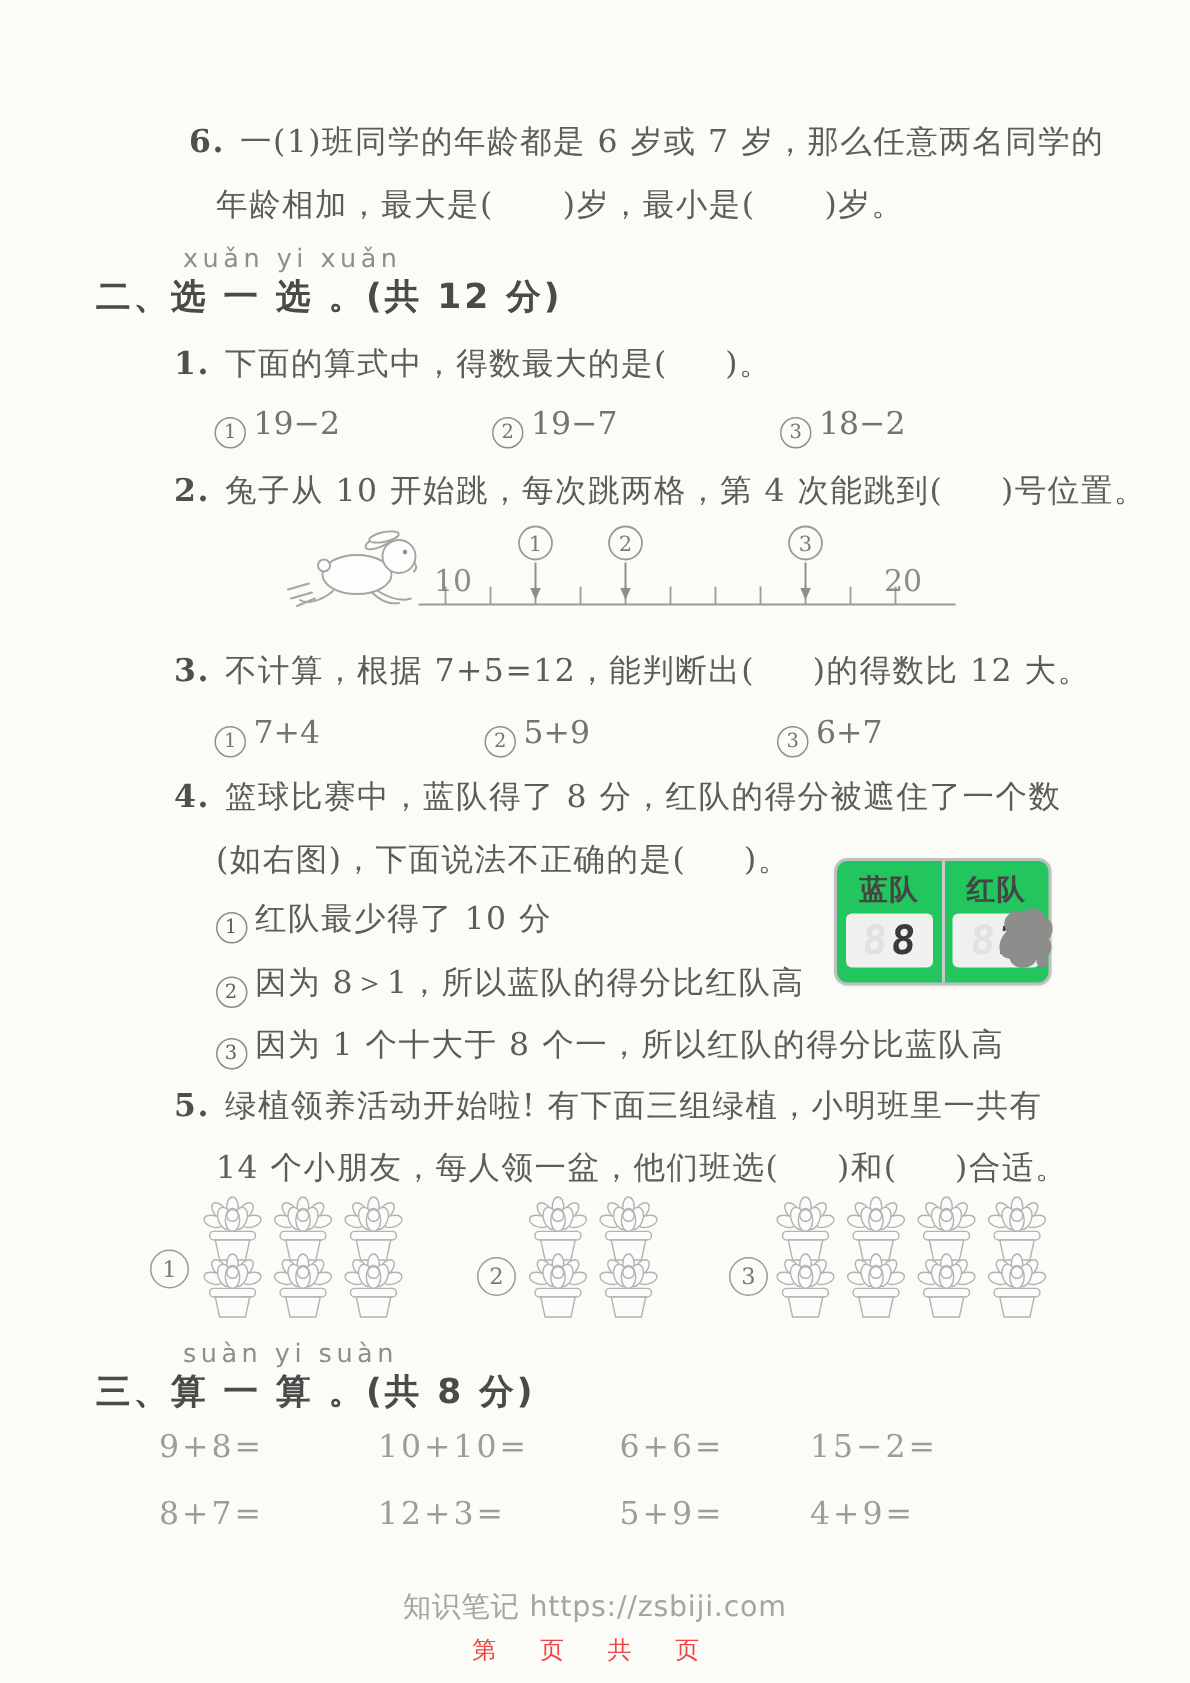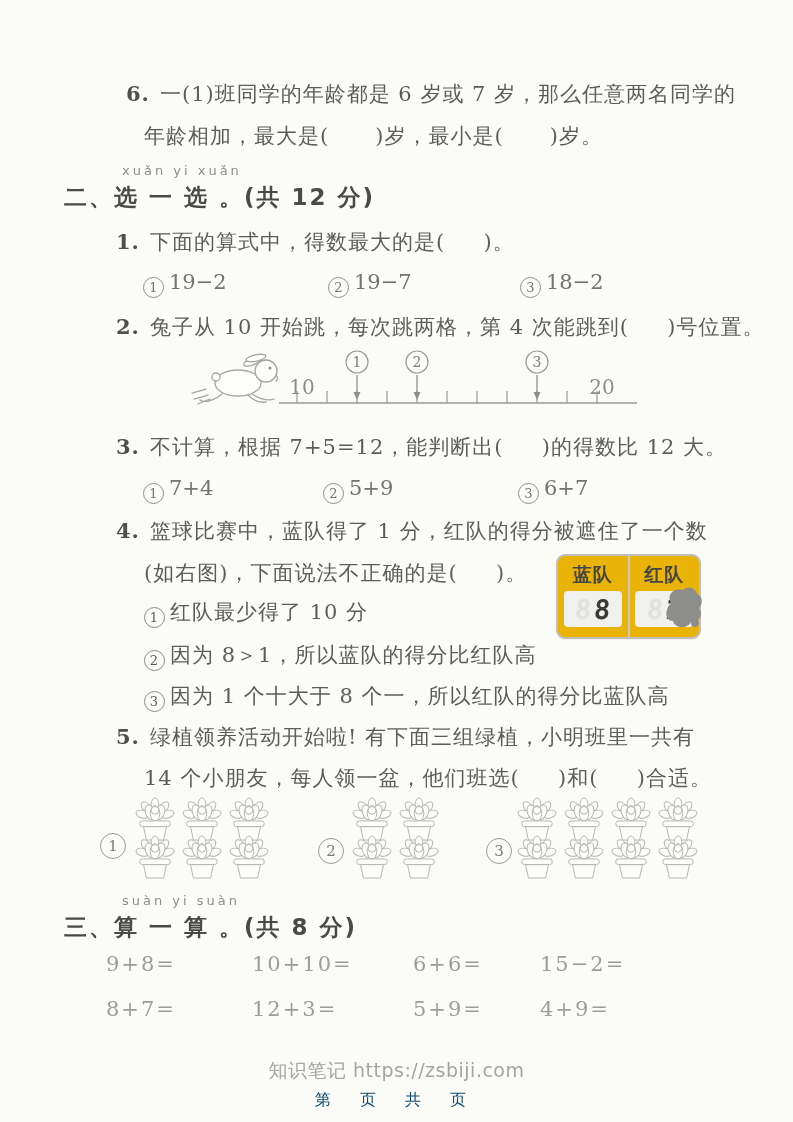--- a/index.html
+++ b/index.html
@@ -4,28 +4,28 @@
 <style>
   html,body{margin:0;padding:0}
   body{width:793px;height:1122px;position:relative;background:#fbfbf8;overflow:hidden;
        font-family:"DejaVu Serif",serif;color:#5c5c5a}
   .abs{position:absolute}
   .qline{font-size:21px;letter-spacing:1px;white-space:nowrap}
   .qnum{font-weight:bold;color:#4f4f4d;margin-right:10px}
   .sechead{font-family:"DejaVu Sans",sans-serif;font-weight:bold;color:#4a4a48;
            font-size:23px;letter-spacing:2px;white-space:nowrap}
   .pinyin{position:absolute;top:-19px;left:58px;font-family:"DejaVu Sans",sans-serif;
-          font-weight:normal;color:#8e8e8c;font-size:13px;letter-spacing:3px}
+          font-weight:normal;color:#8e8e8c;font-size:17px;letter-spacing:3px}
   .opt{position:absolute;top:0;font-size:21px;color:#73736f;white-space:nowrap}
   .cmark{display:inline-flex;align-items:center;justify-content:center;width:19px;height:19px;
          border:1.3px solid #8f8f8d;border-radius:50%;font-style:normal;font-size:13px;
          margin-right:5px;vertical-align:-3px;color:#73736f}
   .stmt .cmark{color:#5c5c5a;border-color:#8a8a88}
   
-  .scoreboard{left:556px;top:554px;width:141px;height:81px;background:#eab308;
+  .scoreboard{left:556px;top:572px;width:141px;height:81px;background:#22c55e;
               border:2px solid #bfbfbd;border-radius:9px;display:flex;
               font-family:"DejaVu Sans",sans-serif;box-shadow:0 1px 2px rgba(0,0,0,.06)}
   .sb-col{flex:1;display:flex;flex-direction:column;align-items:center;padding-top:6px;position:relative}
   .sb-col.right{border-left:2px solid #c9c9c7}
   .sb-label{font-weight:bold;font-size:19px;color:#454543;letter-spacing:1px}
   .sb-display{margin-top:3px;width:58px;height:36px;background:#f0f0ee;border-radius:4px;
               display:flex;align-items:center;justify-content:center;position:relative}
   .ghost,.digit{font-family:"DejaVu Sans Mono",monospace;font-weight:bold;font-size:27px;
                 transform:skewX(-5deg);line-height:1}
   .ghost{color:#e1e1df}
@@ -38,21 +38,21 @@
   .pot-row{display:flex;gap:1px}
   .pot-row + .pot-row{margin-top:-6px}
   .gmark{position:absolute;width:24px;height:24px;border:1.4px solid #9a9a98;border-radius:50%;
          display:flex;align-items:center;justify-content:center;font-size:15px;color:#7a7a78}
   
   .calc{position:absolute;font-size:21px;color:#9c9c9a;letter-spacing:2px;white-space:nowrap}
   
   .footer-site{left:0;top:1058px;width:793px;text-align:center;font-family:"DejaVu Sans",sans-serif;
                font-size:19px;color:#a4a4a2;letter-spacing:.5px}
   .footer-page{left:0;top:1090px;width:793px;text-align:center;font-family:"DejaVu Sans",sans-serif;
-               font-size:16px;color:#0c4a6e;letter-spacing:12px;font-weight:500}
+               font-size:16px;color:#ef4444;letter-spacing:12px;font-weight:500}
   .hiddefs{position:absolute;width:0;height:0;overflow:hidden}
 </style>
 </head>
 <body>
 
 <svg class="hiddefs" aria-hidden="true">
   <symbol id="pot-symbol" viewBox="0 0 48 46">
     <g stroke="#b3b3b1" stroke-width="1" fill="#fcfcfa">
       <ellipse cx="24" cy="8" rx="4" ry="7"></ellipse>
       <ellipse cx="15" cy="11" rx="4" ry="7" transform="rotate(-40 15 11)"></ellipse>
@@ -143,21 +143,21 @@
 <div class="abs qline" style="left:116px;top:433px">
   <span class="qnum">3.</span><span>不计算，根据 7+5=12，能判断出(&nbsp;&nbsp;&nbsp;&nbsp;&nbsp;)的得数比 12 大。</span>
 </div>
 <div class="abs" style="left:0;top:476px;width:793px;height:30px">
   <span class="opt" style="left:143px"><i class="cmark">1</i><span>7+4</span></span>
   <span class="opt" style="left:323px"><i class="cmark">2</i><span>5+9</span></span>
   <span class="opt" style="left:518px"><i class="cmark">3</i><span>6+7</span></span>
 </div>
 
 <div class="abs qline" style="left:116px;top:517px">
-  <span class="qnum">4.</span><span>篮球比赛中，蓝队得了 1 分，红队的得分被遮住了一个数</span>
+  <span class="qnum">4.</span><span>篮球比赛中，蓝队得了 8 分，红队的得分被遮住了一个数</span>
 </div>
 <div class="abs qline" style="left:144px;top:559px">
   <span>(如右图)，下面说法不正确的是(&nbsp;&nbsp;&nbsp;&nbsp;&nbsp;)。</span>
 </div>
 
 <div class="abs scoreboard">
   <div class="sb-col">
     <div class="sb-label">蓝队</div>
     <div class="sb-display">
       <span class="ghost">8</span>

